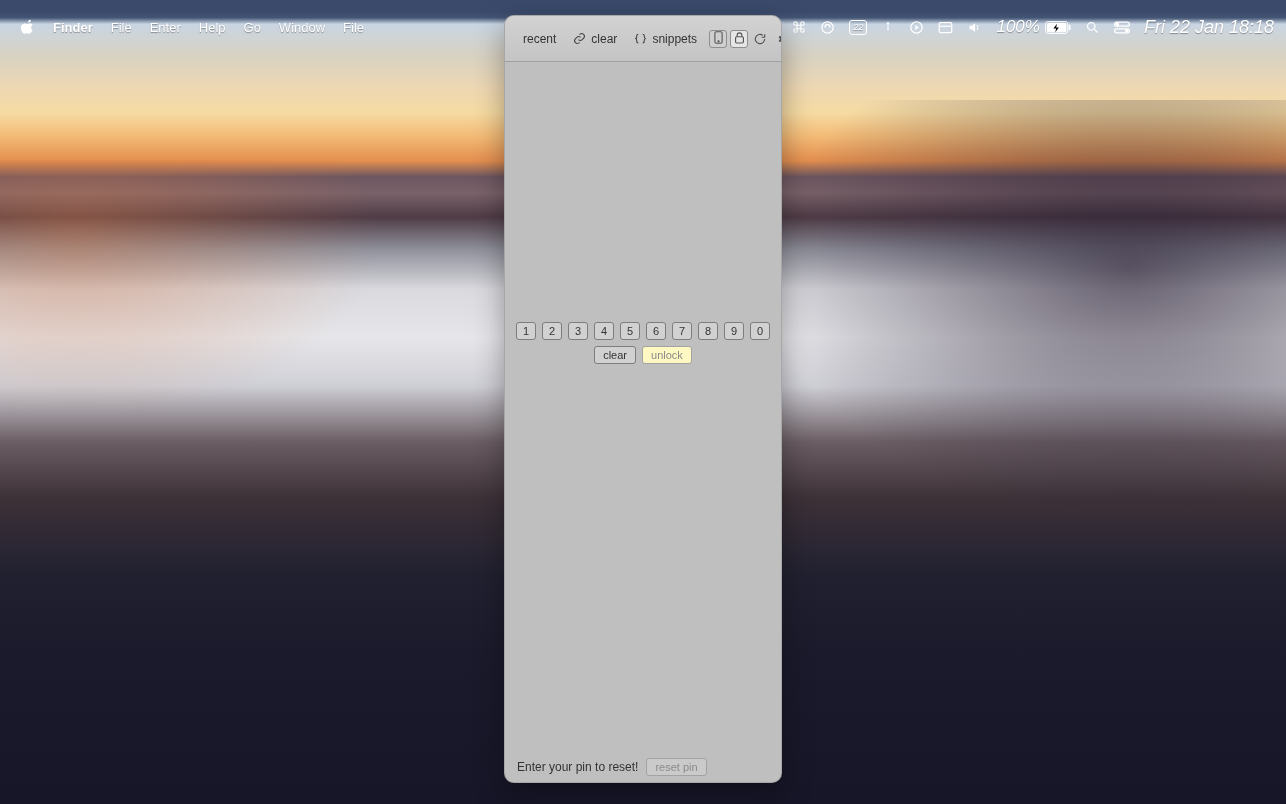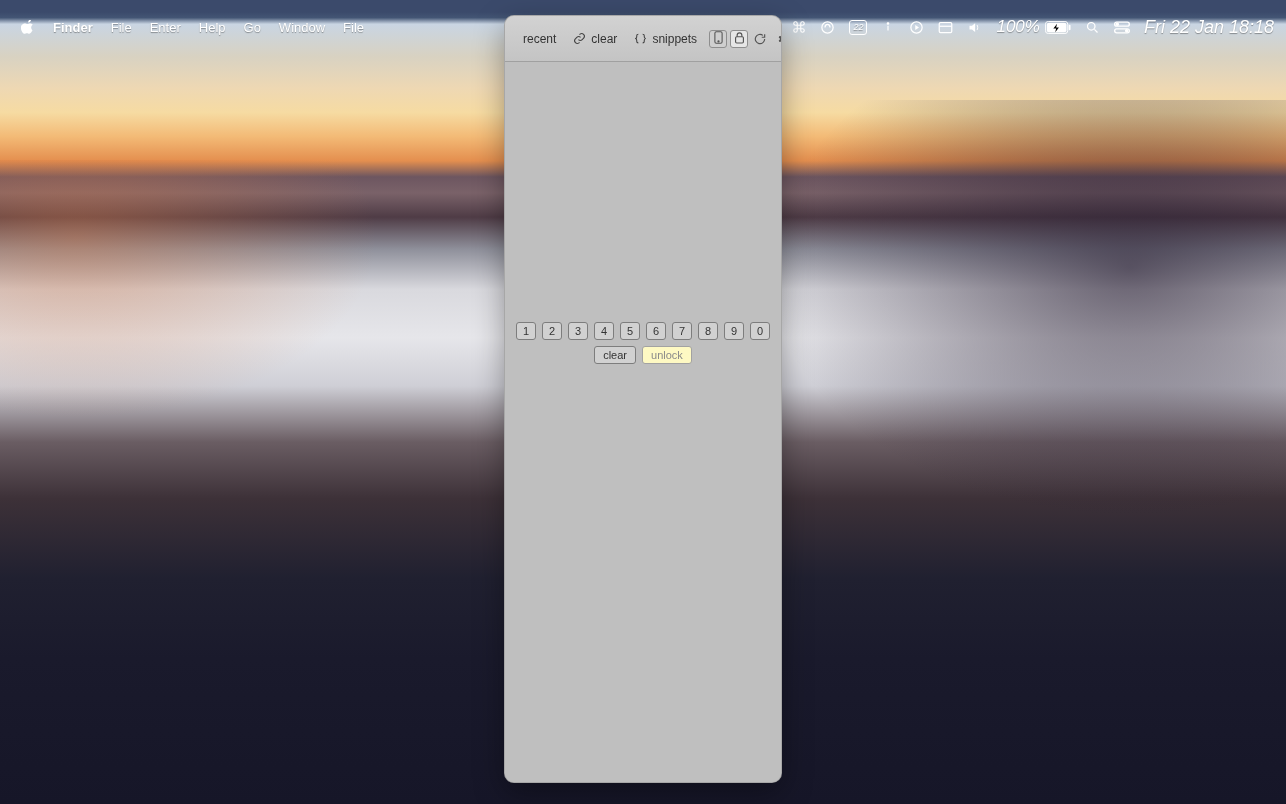--- a/index.html
+++ b/index.html
@@ -301,13 +301,17 @@
         <div class="pin-btn">9</div>
         <div class="pin-btn">0</div>
       </div>
       <div class="pin-act-row">
         <div class="pin-act">clear</div>
         <div class="pin-act disabled">unlock</div>
       </div>
     </div>
   </div>
 
+  <div class="popover-footer">
+    <span>Enter your pin to reset!</span>
+    <span class="reset-pin">reset pin</span>
+  </div>
 </div>
 
 </body></html>

